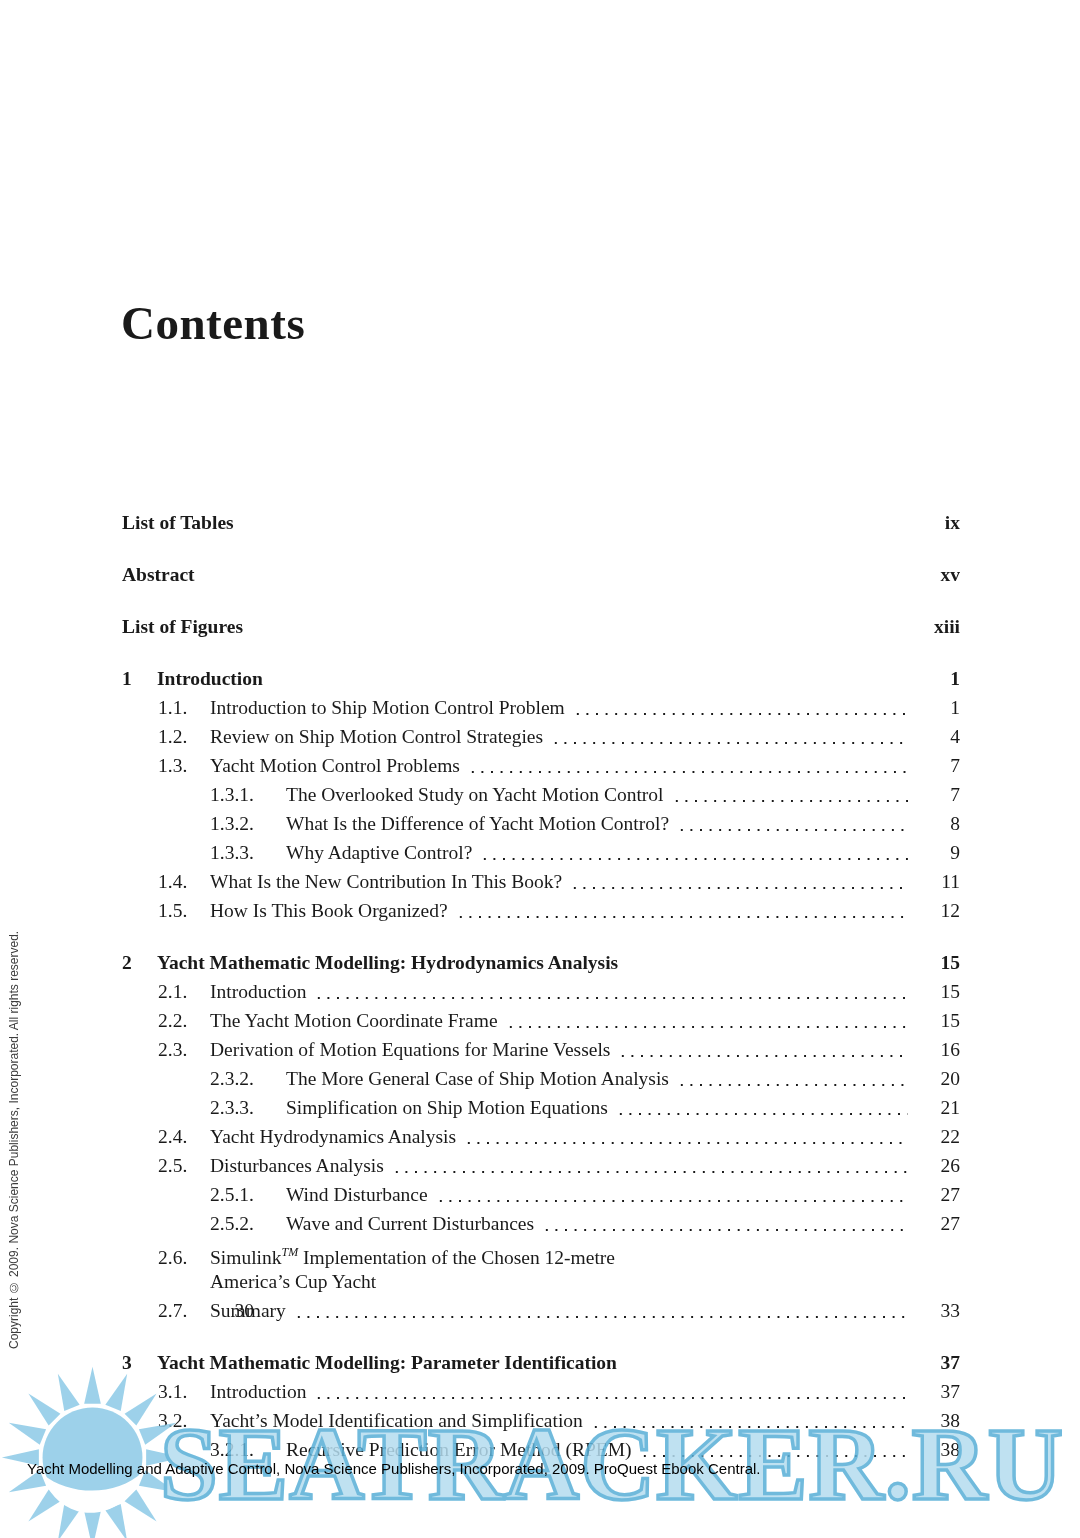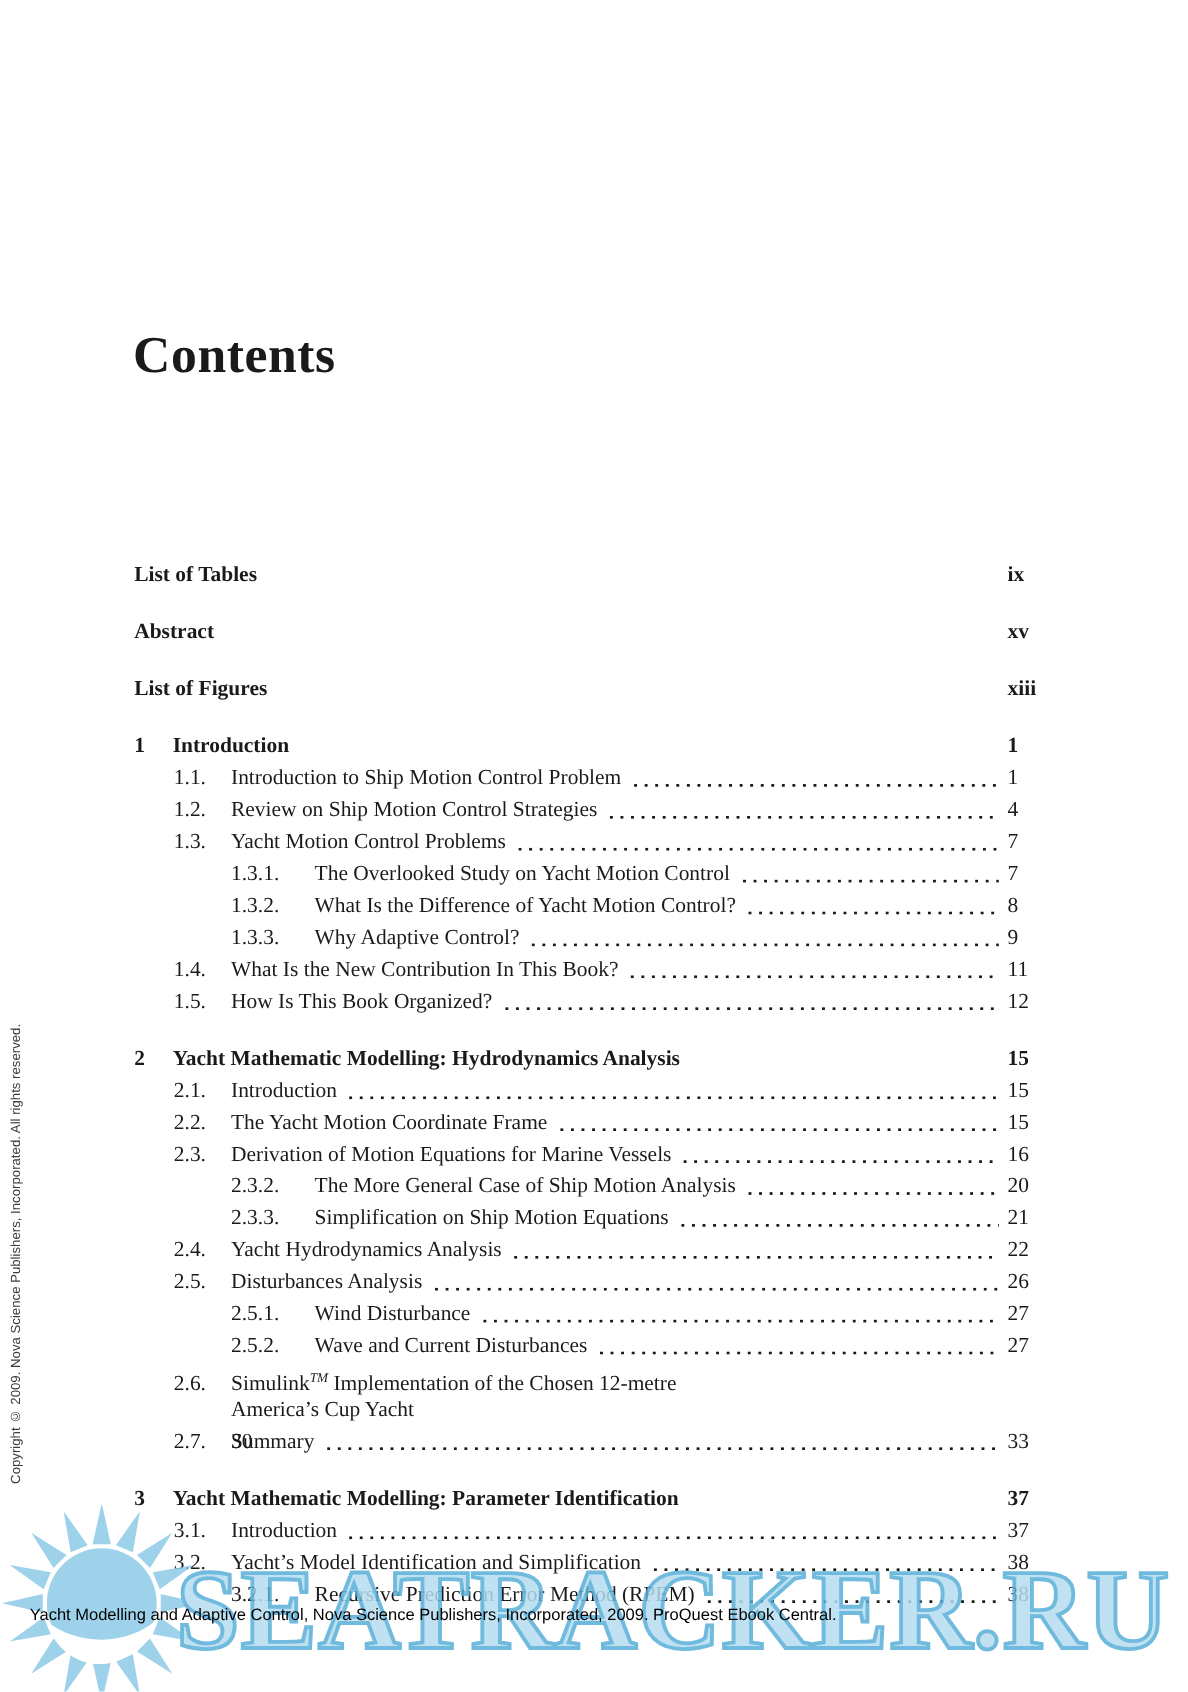--- a/index.html
+++ b/index.html
@@ -39,21 +39,21 @@
   .row.gap { margin-top: 23px; }
   .num { flex: none; }
   .ttl { flex: none; }
   .leader { flex: 1 1 auto; align-self: stretch; margin: 0 8px 0 6px; }
   .leader.dots {
     background-image: radial-gradient(circle, #1a1a1a 1.25px, transparent 1.5px);
     background-size: 9.6px 4px;
     background-repeat: repeat-x;
     background-position: 2px calc(100% - 6px);
   }
-  .pg { flex: none; width: 44px; }
+  .pg { flex: none; width: 44px; text-align: right; }
   .row.front .ttl, .row.front .pg { font-weight: 700; }
   .row.chapter { font-weight: 700; }
   .row.chapter .num { width: 35px; }
   .row.entry { margin-left: 36px; }
   .row.entry .num { width: 52px; }
   .row.sub { margin-left: 88px; }
   .row.sub .num { width: 76px; }
   .row.cont { margin-left: 88px; flex-direction: column; }
   .tm { font-style: italic; font-size: 12px; }
 

